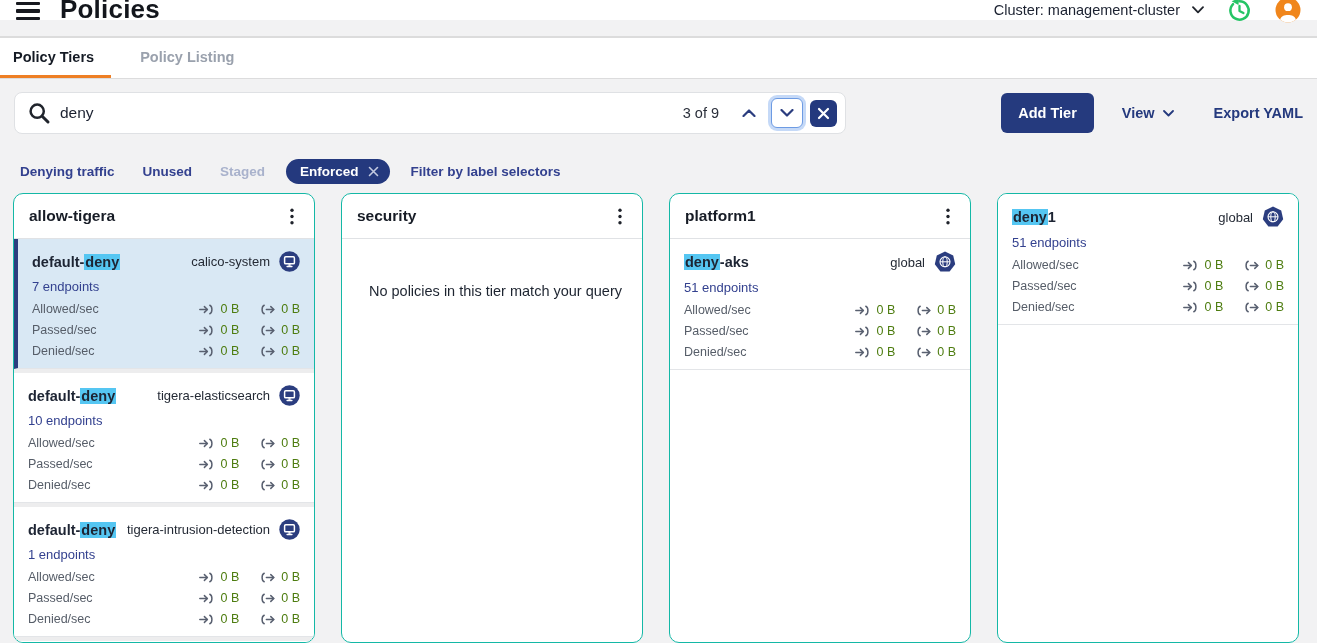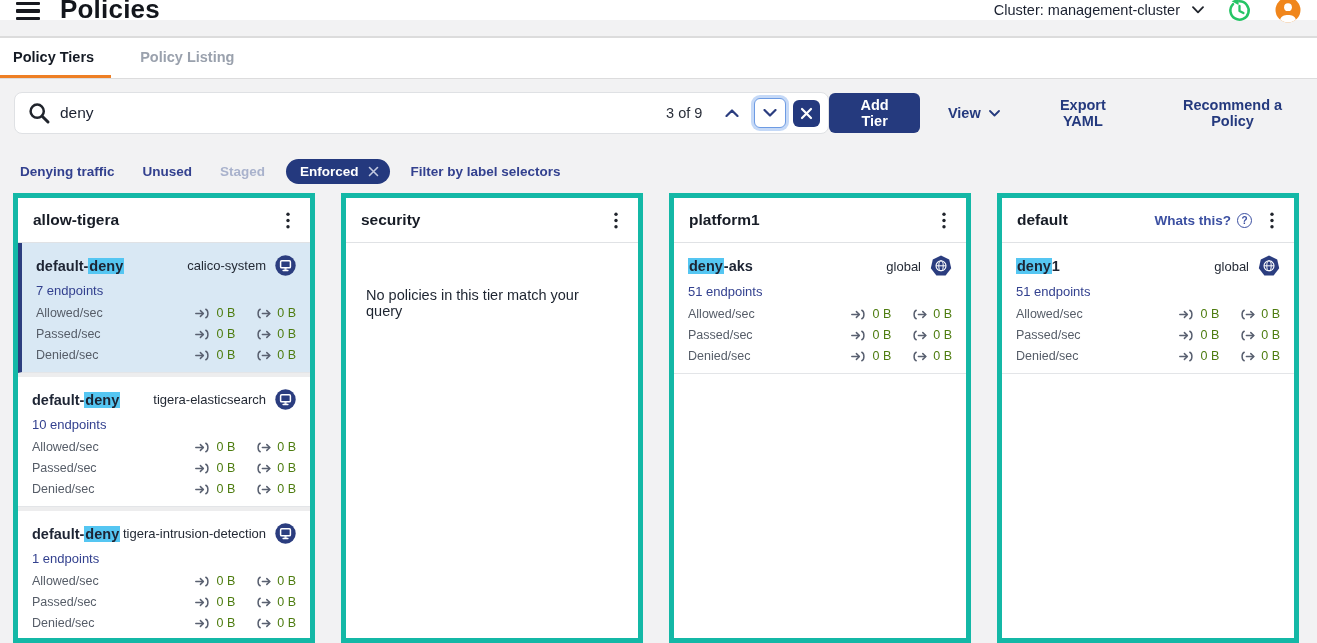--- a/index.html
+++ b/index.html
@@ -40,21 +40,21 @@
   
   .filters { position:absolute; top:76px; left:20px; height:26px; display:flex; align-items:center; }
   .filter-link { font-size:13.5px; font-weight:600; color:#33418f; cursor:pointer; white-space:nowrap; }
   .filter-link.disabled { color:#a9b2cc; }
   .chip { height:25px; background:#24397e; color:#fff; border-radius:13px; display:flex; align-items:center; padding:0 11px 0 14px; font-size:13.5px; font-weight:600; gap:9px; cursor:default; }
   .chip .chip-x { display:flex; cursor:pointer; opacity:.85; }
   .f-gap{margin-left:28px;} .f-gap-sm{margin-left:21px;}
 
   
   .board { position:absolute; top:111px; left:13px; right:0; bottom:0; display:flex; gap:26px; overflow:hidden; }
-  .tier-col { width:302px; flex:none; background:#fff; border:5px solid #14b8a6; border-radius:0; display:flex; flex-direction:column; overflow:hidden; }
+  .tier-col { width:302px; flex:none; background:#fff; border:1px solid #14b8a6; border-radius:10px; display:flex; flex-direction:column; overflow:hidden; }
   .tier-head { height:45px; flex:none; display:flex; align-items:center; padding:0 12px 0 15px; border-bottom:1px solid #e0e2e5; }
   .tier-title { font-size:15.5px; font-weight:700; color:#171c26; }
   .whats-this { margin-left:auto; display:flex; align-items:center; gap:6px; font-size:13.5px; font-weight:600; color:#3c50a2; cursor:pointer; margin-right:10px; }
   .q-icon { width:15px; height:15px; border:1.4px solid #3c50a2; border-radius:50%; font-size:10px; font-weight:700; display:flex; align-items:center; justify-content:center; }
   .kebab { margin-left:auto; display:flex; align-items:center; justify-content:center; width:20px; cursor:pointer; }
   .whats-this + .kebab { margin-left:0; }
   .tier-body { flex:1; display:flex; flex-direction:column; overflow:hidden; }
 
   .policy-card { background:#fff; padding:12px 14px 10px 14px; border-bottom:1px solid #e3e5e8; cursor:pointer; }
   .policy-card + .policy-card { border-top:4px solid #ededee; }
@@ -64,21 +64,21 @@
   .policy-name { font-size:14.5px; font-weight:600; color:#1d2433; white-space:nowrap; }
   .policy-name mark { background:#55c6f2; color:inherit; padding:0 1px; }
   .scope-wrap { margin-left:auto; display:flex; align-items:center; gap:9px; }
   .scope-label { font-size:13px; color:#242a35; white-space:nowrap; }
   .endpoints { font-size:13px; color:#33418f; margin-top:7px; cursor:pointer; display:inline-block; }
   .metrics { margin-top:7px; display:flex; flex-direction:column; gap:7px; }
   .metric-row { display:flex; align-items:center; font-size:12.5px; color:#565d68; }
   .m-vals { margin-left:auto; display:flex; align-items:center; gap:6px; color:#4d7c0f; }
   .m-vals .gap { width:9px; }
   .m-vals svg { display:block; }
-  .empty-msg { text-align:left; margin-top:44px; font-size:14.5px; color:#1d2430; padding:0 20px; }
+  .empty-msg { text-align:right; margin-top:44px; font-size:14.5px; color:#1d2430; padding:0 20px; }
 </style>
 </head>
 <body>
 
 <header class="app-header">
   <div class="hamburger">
       <span></span>
       <span></span>
       <span></span>
     </div>
@@ -167,21 +167,20 @@
       <button class="btn-primary">Add Tier</button>
       <button class="link-btn ml28">
         <span>View</span>
         <span style="display:flex;">
             <svg width="11" height="7" viewBox="0 0 11 7">
               <path d="M1 1 L5.5 5.5 L10 1" fill="none" stroke="#253a7e" stroke-width="1.8" stroke-linecap="round" stroke-linejoin="round"></path>
             </svg>
           </span>
       </button>
       <button class="link-btn ml40">Export YAML</button>
-      <button class="link-btn ml36">Recommend a Policy</button>
     </div>
   </div>
 
   <div class="filters">
     <span class="filter-link">Denying traffic</span>
     <span class="filter-link f-gap">Unused</span>
     <span class="filter-link disabled f-gap">Staged</span>
     <span class="chip f-gap-sm">
       <span>Enforced</span>
       <span class="chip-x">
@@ -627,34 +626,20 @@
                     </svg>
       </span>
       <span>0 B</span>
     </span>
   </div>
             </div>
   </article>
         </div>
   </section>
       <section class="tier-col">
-    <div class="tier-head">
-      <span class="tier-title">default</span>
-      <span class="whats-this">
-        <span>Whats this?</span>
-        <span class="q-icon">?</span>
-      </span>
-      <span class="kebab">
-        <svg width="4" height="17" viewBox="0 0 4 17">
-              <circle cx="2" cy="2.2" r="1.7" fill="#20242c"></circle>
-              <circle cx="2" cy="8.5" r="1.7" fill="#20242c"></circle>
-              <circle cx="2" cy="14.8" r="1.7" fill="#20242c"></circle>
-            </svg>
-      </span>
-    </div>
     <div class="tier-body">
           <article class="policy-card">
     <div class="name-row">
       <span class="policy-name"><span></span><mark>deny</mark><span>1</span></span>
       <span class="scope-wrap">
         <span class="scope-label">global</span>
 
         <span style="display:flex;">
           <svg width="22" height="22" viewBox="0 0 22 22">
             <polygon points="11,0.5 19.2,4.5 21.2,13.3 15.6,20.5 6.4,20.5 0.8,13.3 2.8,4.4" fill="#2b3d7f"></polygon>

